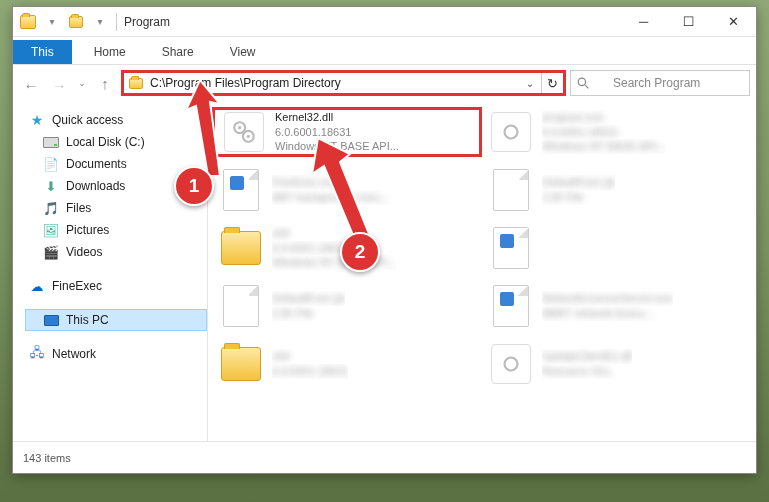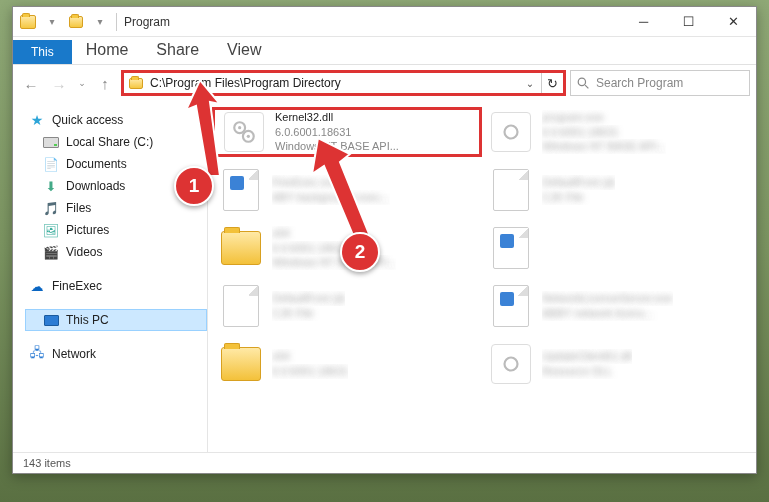--- a/index.html
+++ b/index.html
@@ -11,30 +11,30 @@
 .qat-icon { width: 22px; height: 22px; display: flex; align-items: center; justify-content: center; }
 .folder-ico { width: 16px; height: 14px; background: linear-gradient(#ffe9a6, #f5c842); border: 1px solid #d8a020; border-radius: 2px; position: relative; }
 .folder-ico:before { content: ''; position: absolute; top: -3px; left: 1px; width: 6px; height: 3px; background: #f5c842; border: 1px solid #d8a020; border-bottom: none; border-radius: 2px 2px 0 0; }
 .qat-sep { width: 1px; height: 18px; background: #ccc; margin: 0 3px; }
 .title-text { margin-left: 0; font-size: 12px; color: #333; }
 .win-controls { margin-left: auto; display: flex; }
 .win-btn { width: 45px; height: 30px; display: flex; align-items: center; justify-content: center; font-size: 13px; color: #333; cursor: pointer; }
 
 .ribbon { height: 28px; background: #fff; display: flex; align-items: flex-end; border-bottom: 1px solid #e1e1e1; }
 .file-tab { background: #1979ca; color: #fff; font-size: 12px; padding: 5px 18px; }
-.rtab { font-size: 16px; color: #444; padding: 5px 14px; }
+.rtab { font-size: 12px; color: #444; padding: 5px 14px; margin-left: 8px; }
 
 .navbar { height: 36px; display: flex; align-items: center; padding: 4px 6px; gap: 4px; background: #fff; }
 .nav-btn { width: 24px; height: 24px; display: flex; align-items: center; justify-content: center; color: #888; font-size: 15px; }
 .addr-wrap { flex: 1; height: 26px; border: 3px solid #d33; display: flex; align-items: center; background: #fff; }
 .addr-icon { width: 24px; display: flex; align-items: center; justify-content: center; }
 .addr-text { flex: 1; font-size: 12px; color: #222; padding: 0 2px; }
 .addr-drop { width: 22px; text-align: center; color: #555; font-size: 10px; }
 .refresh { width: 22px; text-align: center; color: #333; font-size: 13px; border-left: 1px solid #ccc; height: 100%; display: flex; align-items: center; justify-content: center; }
-.search { width: 180px; height: 26px; border: 1px solid #ccc; display: flex; align-items: center; padding: 0 6px; gap: 6px; }
+.search { width: 180px; height: 26px; border: 1px solid #ccc; display: flex; align-items: center; padding: 0 6px; gap: 23px; }
 .search svg { width: 13px; height: 13px; }
 .search-ph { font-size: 12px; color: #888; }
 
 .body { flex: 1; display: flex; overflow: hidden; }
 .sidebar { width: 195px; border-right: 1px solid #e5e5e5; padding: 8px 0 0 12px; overflow-y: auto; }
 .sb-group { margin-bottom: 12px; }
 .sb-item { display: flex; align-items: center; gap: 7px; font-size: 12px; color: #222; height: 22px; padding-left: 18px; cursor: pointer; }
 .sb-item.head { padding-left: 4px; }
 .sb-item.selected { background: #cce8ff; border: 1px solid #99d1ff; padding-left: 17px; }
 .sb-ico { width: 16px; height: 16px; display: flex; align-items: center; justify-content: center; font-size: 13px; }
@@ -51,21 +51,21 @@
 .item-name { color: #222; white-space: nowrap; overflow: hidden; text-overflow: ellipsis; }
 .item-sub { color: #888; white-space: nowrap; overflow: hidden; text-overflow: ellipsis; }
 .blur .item-name, .blur .item-sub { color: transparent; text-shadow: 0 0 6px rgba(100,100,100,0.6); }
 
 .page-ico { width: 36px; height: 42px; background: #fff; border: 1px solid #ccc; border-radius: 2px; position: relative; }
 .page-ico:before { content:''; position:absolute; top:0; right:0; width:10px; height:10px; background:linear-gradient(135deg,#fff 50%,#ddd 50%); }
 .page-ico.blue:after { content:''; position:absolute; top:6px; left:6px; width:14px; height:14px; background:#3b82d6; border-radius:2px; }
 .fold-big { width: 40px; height: 34px; background: linear-gradient(#ffe9a6,#f3c13a); border:1px solid #d8a020; border-radius:3px; position:relative; }
 .fold-big:before { content:''; position:absolute; top:-5px; left:2px; width:14px; height:5px; background:#f3c13a; border:1px solid #d8a020; border-bottom:none; border-radius:2px 2px 0 0; }
 
-.status { height: 21px; border-top: 1px solid #e5e5e5; display: flex; align-items: center; padding: 0 10px; font-size: 11px; color: #555; }
+.status { height: 32px; border-top: 1px solid #e5e5e5; display: flex; align-items: center; padding: 0 10px; font-size: 11px; color: #555; }
 
 .callout { position: absolute; width: 40px; height: 40px; background: #d33; border: 2px solid #fff; border-radius: 50%; display: flex; align-items: center; justify-content: center; color: #fff; font-size: 19px; font-weight: bold; box-shadow: 0 2px 5px rgba(0,0,0,0.35); z-index: 20; }
 .arrow { position: absolute; z-index: 19; }
 .arrow-shape { fill: #d33; stroke: #fff; stroke-width: 2; }
 
 .drive-ico { width:16px; height:11px; background:#ddd; border:1px solid #888; border-radius:1px; position:relative; }
 .drive-ico:after { content:''; position:absolute; bottom:1px; right:1px; width:3px; height:2px; background:#5c5; }
 .star-qa { color:#2ea5d8; font-size:14px; }
 .monitor-ico { width:15px; height:11px; background:#2c7cd4; border:1px solid #1a5a9e; border-radius:1px; }
 </style>
@@ -127,21 +127,21 @@
     <div class="sidebar">
       <div class="sb-group">
         <div class="sb-item head">
             <span class="sb-ico star-qa">★</span>
             <span>Quick access</span>
           </div>
         <div class="sb-item">
             <span class="sb-ico">
               <span class="drive-ico"></span>
             </span>
-            <span>Local Share (C:)</span>
+            <span>Local Disk (C:)</span>
           </div>
         <div class="sb-item">
             <span class="sb-ico" style="color:#4a8">📄</span>
             <span>Documents</span>
           </div>
         <div class="sb-item">
             <span class="sb-ico" style="color:#4a8">⬇</span>
             <span>Downloads</span>
           </div>
         <div class="sb-item">

